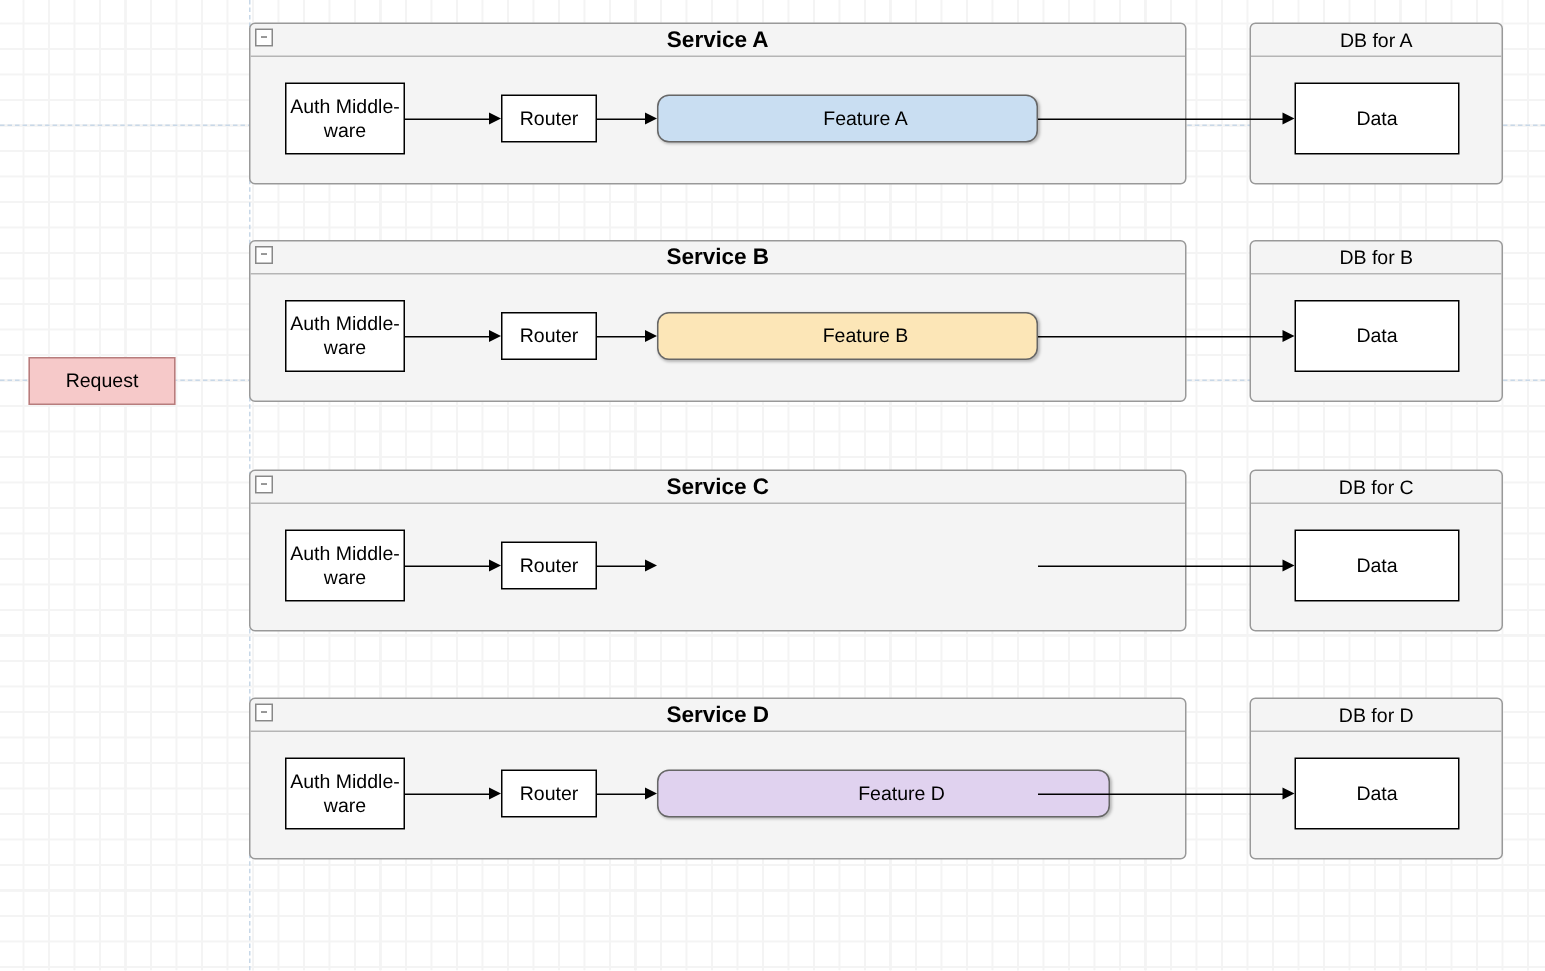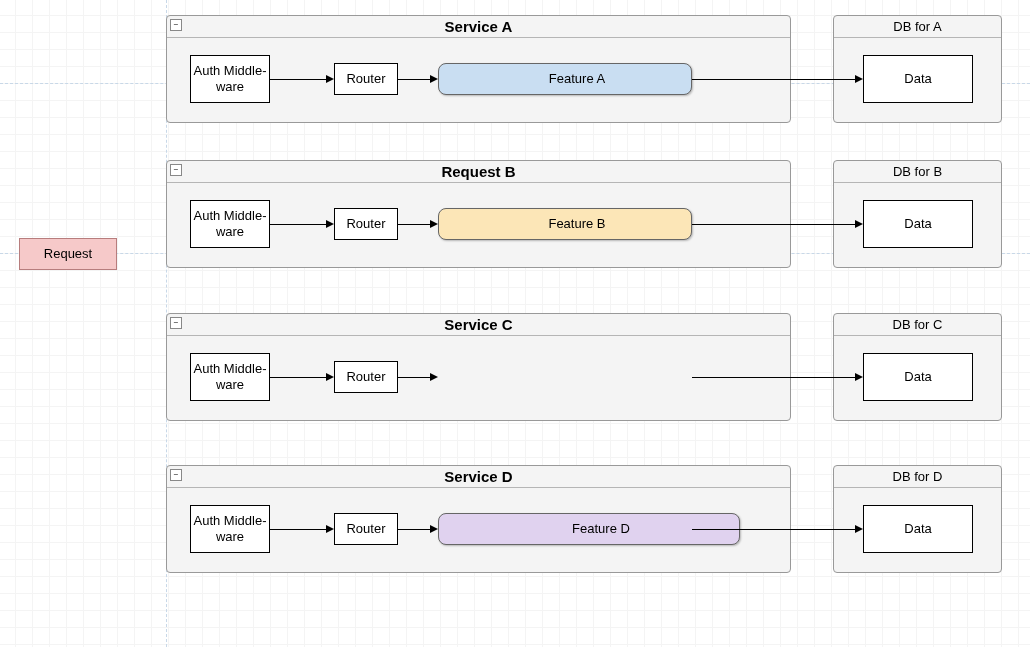--- a/index.html
+++ b/index.html
@@ -153,21 +153,21 @@
   <div class="arrow-line" style="left:270px; top:79px; width:58px;"></div>
   <div class="arrow-head" style="left:326px; top:75px;"></div>
   <div class="arrow-line" style="left:398px; top:79px; width:34px;"></div>
   <div class="arrow-head" style="left:430px; top:75px;"></div>
   <div class="arrow-line" style="left:692px; top:79px; width:165px;"></div>
   <div class="arrow-head" style="left:855px; top:75px;"></div>
 
   <div class="container" style="left:166px; top:160px; width:625px; height:108px;">
     <div class="title-bar">
       <span class="collapse-handle">−</span>
-      <span>Request B</span>
+      <span>Service B</span>
     </div>
   </div>
   <div class="box plain-box" style="left:190px; top:200px; width:80px; height:48px; white-space:pre-line;">
     <span>Auth Middle-
 ware</span>
   </div>
   <div class="box plain-box" style="left:334px; top:208px; width:64px; height:32px;">
     <span>Router</span>
   </div>
   <div class="box feature-box" style="left: 438px; top: 208px; width: 254px; height: 32px; background-color: rgb(252, 230, 183);">

